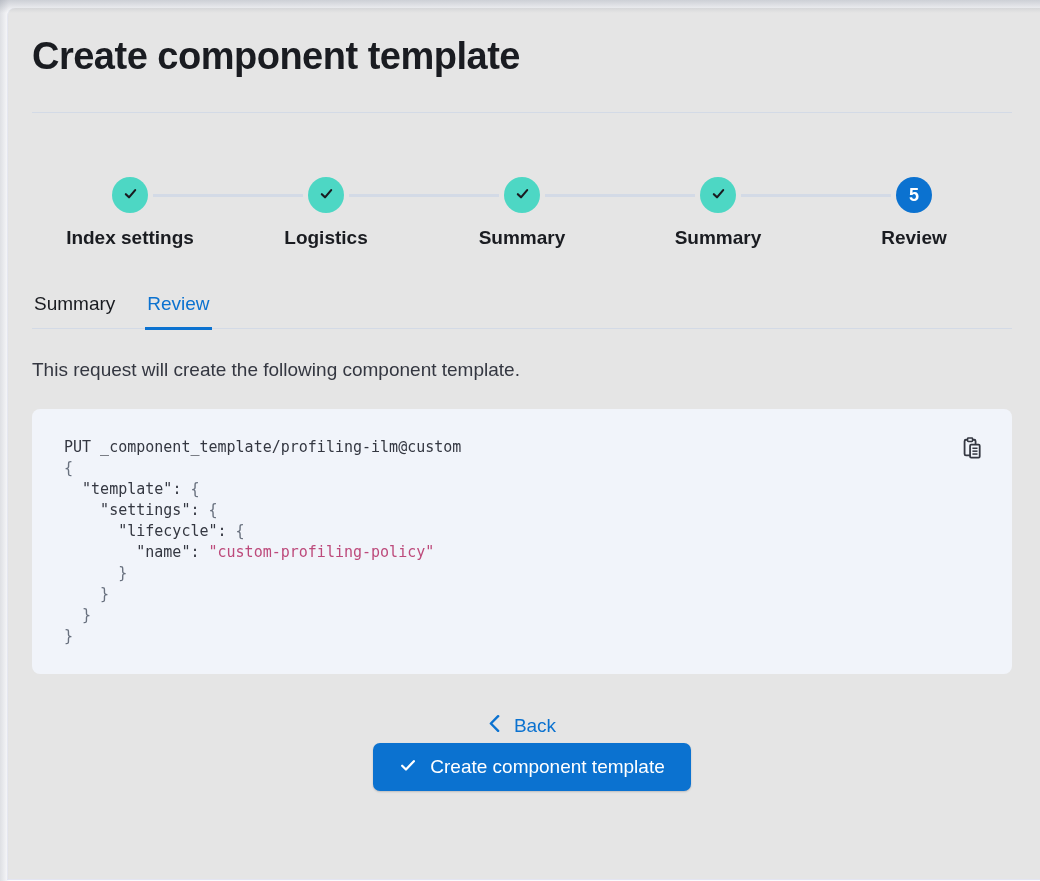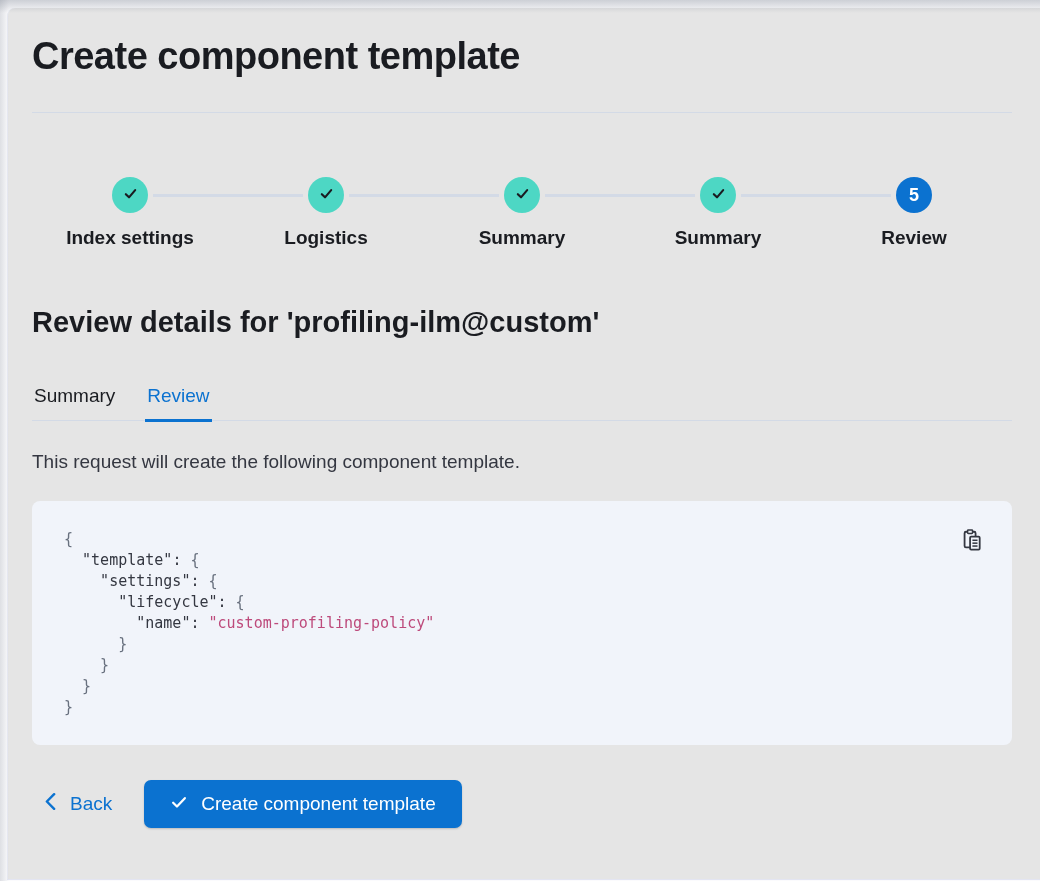--- a/index.html
+++ b/index.html
@@ -56,21 +56,21 @@
 
   .code-block{margin-top:26px;background:var(--code-background);border-radius:8px;
     padding:28px 70px 27px 32px;position:relative;
     font-family:"DejaVu Sans Mono","Liberation Mono",monospace;font-size:15px;line-height:21px;color:var(--code-text);}
   .code-line{white-space:pre;}
   .seg-plain,.seg-key{color:var(--code-text);}
   .seg-punct{color:var(--code-punctuation);}
   .seg-string{color:var(--code-string);}
   .copy-btn{position:absolute;top:28px;right:28px;width:24px;height:24px;background:none;border:none;padding:0;cursor:pointer;display:flex;align-items:center;justify-content:center;}
 
-  .footer{margin-top:35px;display:flex;align-items:center;}
+  .footer{margin-top:35px;display:flex;align-items:center;flex-direction:column;}
   .back-link{display:flex;align-items:center;gap:13px;color:var(--primary);font-size:19px;font-weight:500;
     background:none;border:none;cursor:pointer;padding:6px 12px;font-family:inherit;}
   .submit-btn{margin-left:20px;height:48px;padding:0 26px;background:var(--primary);color:#fff;border:none;
     border-radius:7px;font-size:19px;font-weight:500;display:flex;align-items:center;gap:13px;cursor:pointer;
     font-family:inherit;box-shadow:0 1px 2px rgba(0,0,0,.18);}
 </style>
 </head>
 <body>
 
 <div class="shadow-top"></div>
@@ -132,32 +132,32 @@
 
   <button class="step current">
     <span class="step-circle">
 
       <span class="step-number">5</span>
     </span>
     <span class="step-label">Review</span>
   </button>
 </div>
 
-  <h2 class="review-heading">Review details for 'profiling-ilm@custom'</h2>
 
   <div class="tabs" id="tabs">
   <button class="tab">Summary</button>
 
   <button class="tab selected">Review</button>
 </div>
 
   <p class="description">This request will create the following component template.</p>
 
   <div class="code-block">
     <div id="code-lines">
+        <div class="code-line"><span class="seg-plain">PUT _component_template/profiling-ilm@custom</span></div>
         <div class="code-line"><span class="seg-punct">{</span></div>
         <div class="code-line"><span class="seg-key">  "template"</span><span class="seg-plain">: </span><span class="seg-punct">{</span></div>
         <div class="code-line"><span class="seg-key">    "settings"</span><span class="seg-plain">: </span><span class="seg-punct">{</span></div>
         <div class="code-line"><span class="seg-key">      "lifecycle"</span><span class="seg-plain">: </span><span class="seg-punct">{</span></div>
         <div class="code-line"><span class="seg-key">        "name"</span><span class="seg-plain">: </span><span class="seg-string">"custom-profiling-policy"</span></div>
         <div class="code-line"><span class="seg-punct">      }</span></div>
         <div class="code-line"><span class="seg-punct">    }</span></div>
         <div class="code-line"><span class="seg-punct">  }</span></div>
         <div class="code-line"><span class="seg-punct">}</span></div>
       </div>

